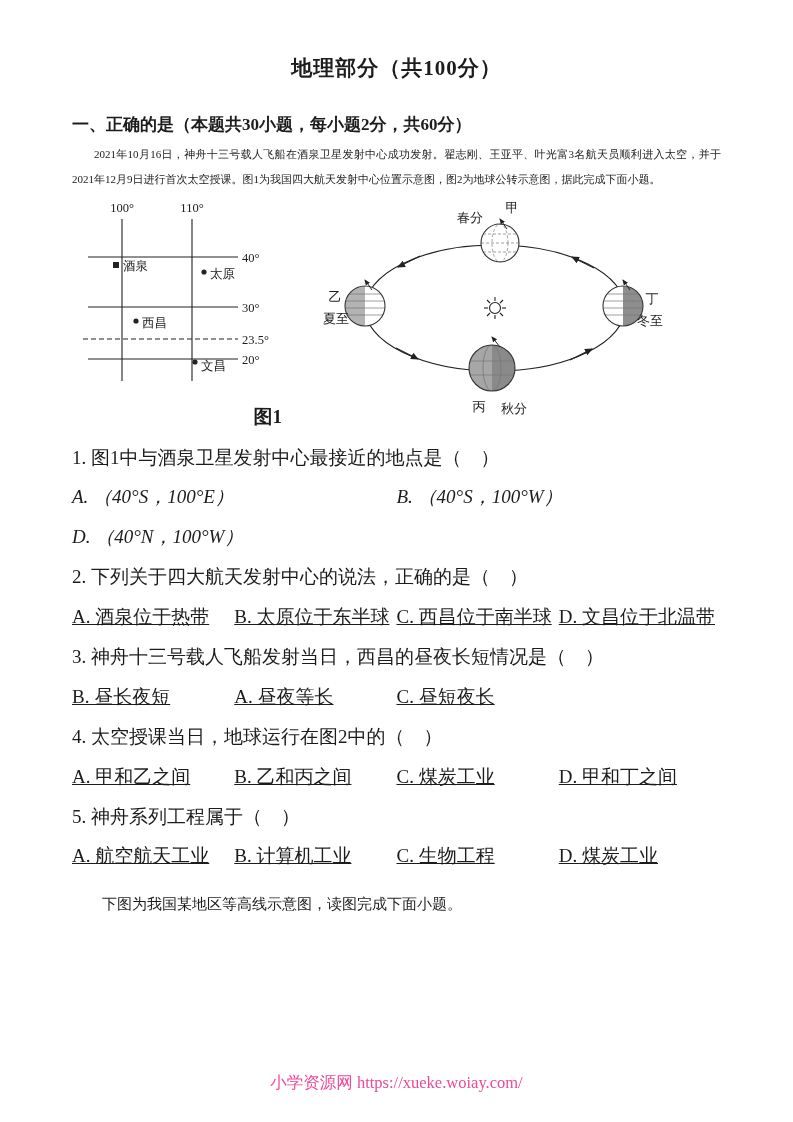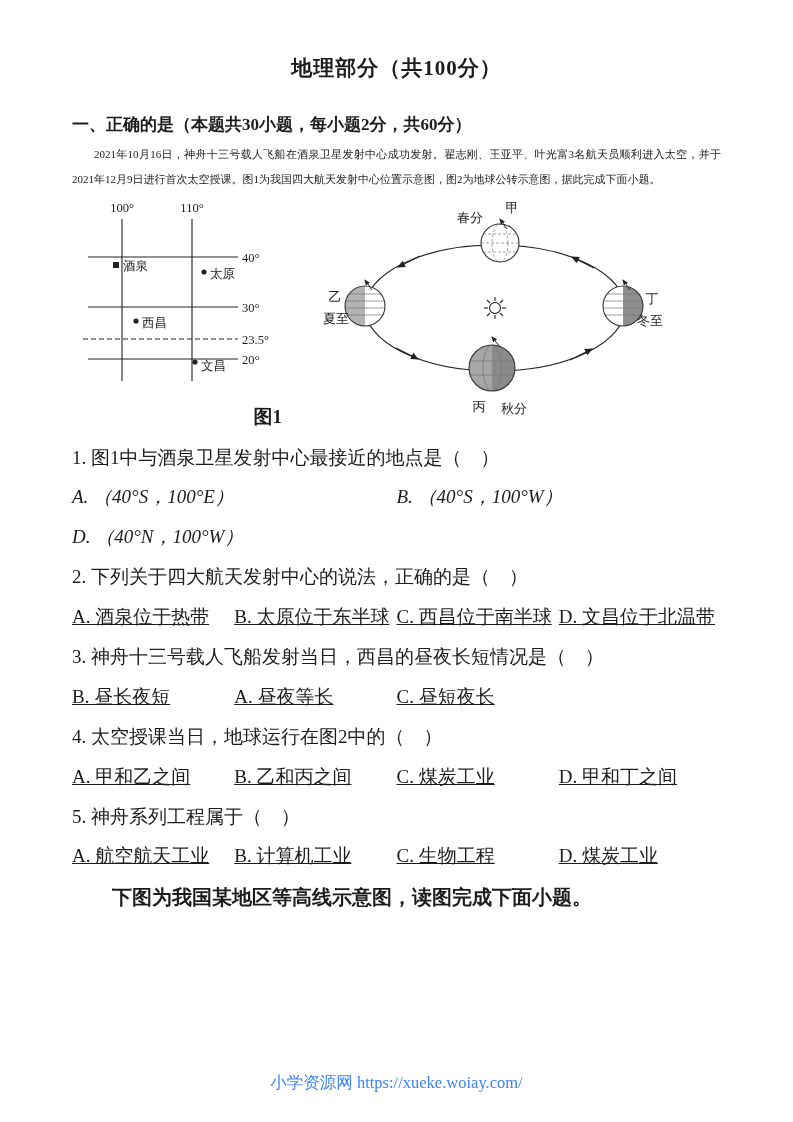--- a/index.html
+++ b/index.html
@@ -14,23 +14,23 @@
   .section-header { font-size:17px; font-weight:bold; margin-bottom:6px; }
   .intro { font-size:11px; line-height:2.25; text-indent:2em; text-align:justify; }
   .figures { display:flex; align-items:flex-end; margin:6px 0 8px 10px; gap:38px; }
   figure { text-align:right; }
   figcaption { font-size:19px; font-weight:bold; margin-top:1px; }
   .question { font-size:19px; }
   .stem { line-height:2.1; }
   .options { display:grid; line-height:2.1; }
   .cols-2 { grid-template-columns:1fr 1fr;font-style:italic; }
   .cols-4 { grid-template-columns:1fr 1fr 1fr 1fr;text-decoration:underline; }
-  .closing { font-size:20px; line-height:2.1; text-indent:2em; margin-top:0;font-weight:bold; }
+  .closing { font-size:15px; line-height:2.1; text-indent:2em; margin-top:13px; }
   .footer { position:absolute; left:0; right:0; bottom:28px; text-align:center;
-            color:#3b82f6; font-size:16.5px; }
+            color:#ec4899; font-size:16.5px; }
   svg text { font-family:"Liberation Serif","DejaVu Serif",serif; }
   .ft { font-size:12.5px; fill:#1c1c1c; }
   .fc { font-size:12.5px; fill:#1c1c1c; }
   .fl { font-size:13px; fill:#1c1c1c; }
   .ln { stroke:#222; stroke-width:1.1; }
 </style>
 </head>
 <body>
 
 <div class="page">

